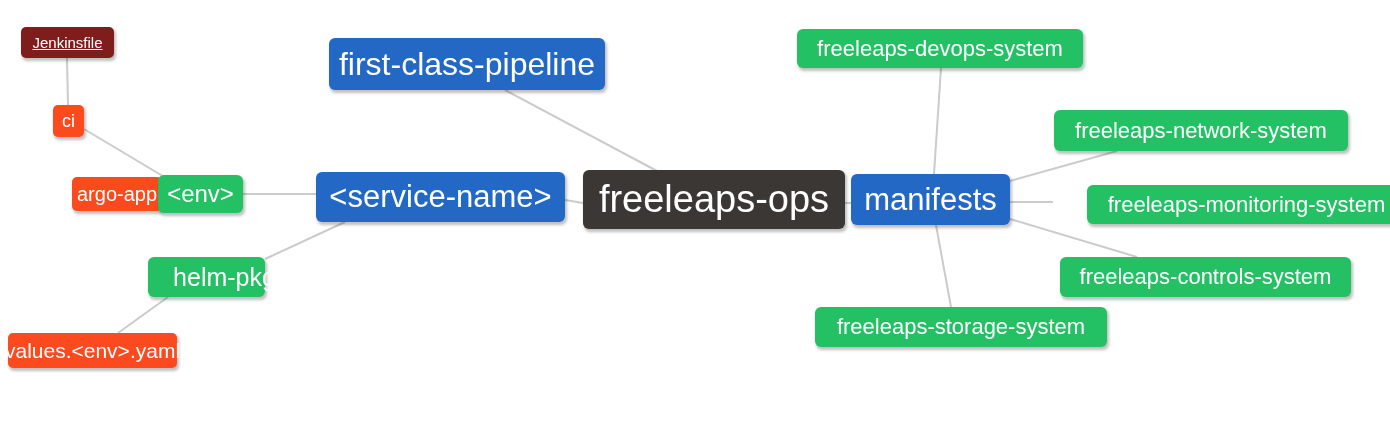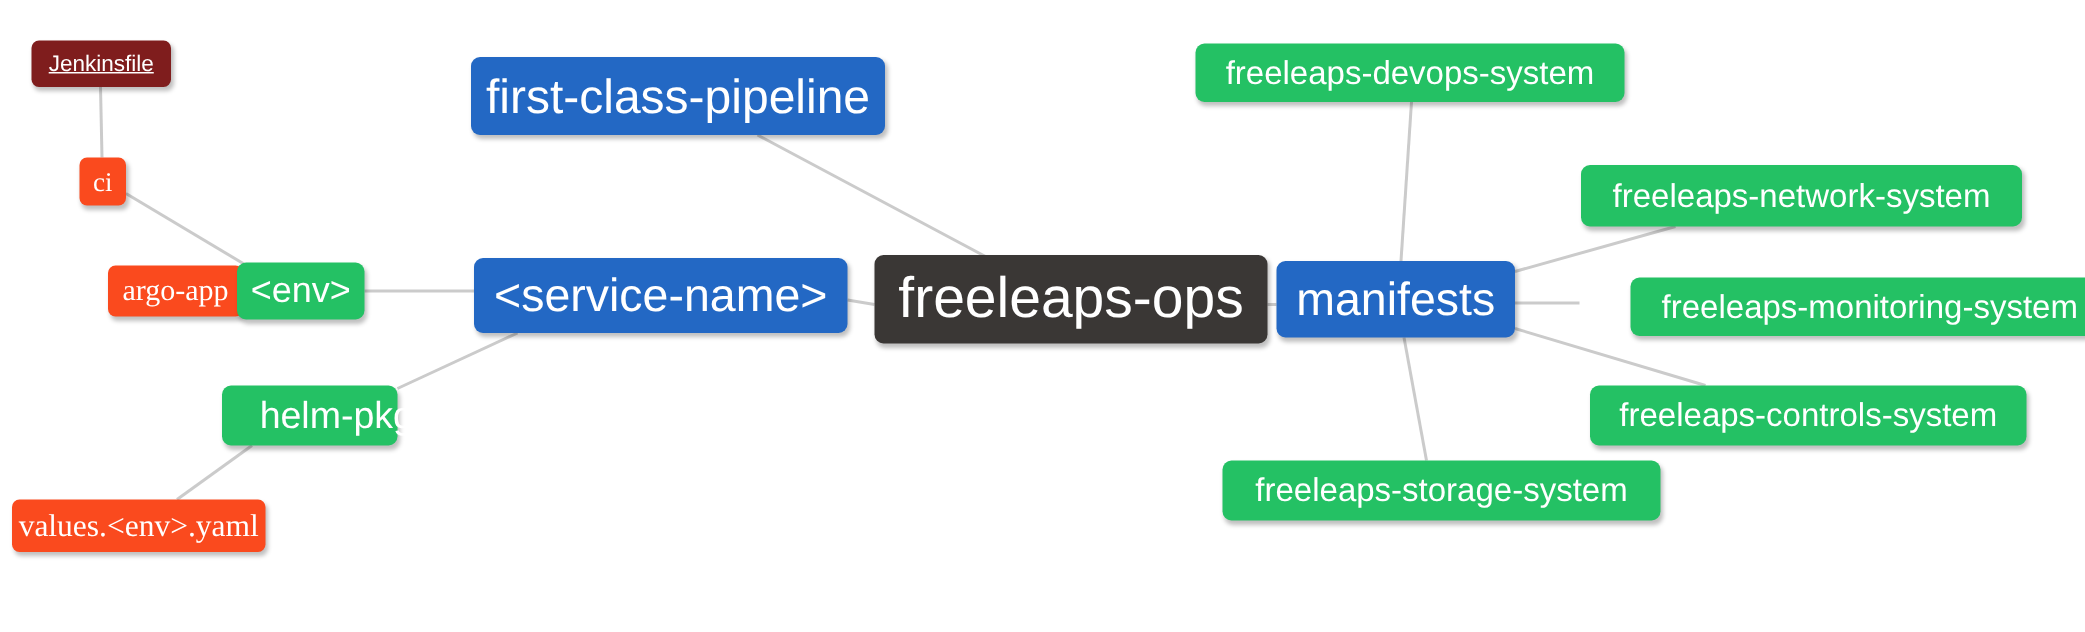--- a/index.html
+++ b/index.html
@@ -29,32 +29,32 @@
     align-items: center;
     justify-content: center;
     color: #ffffff;
     border-radius: 6px;
     white-space: nowrap;
     box-shadow: 1.5px 2.5px 3px rgba(0,0,0,0.25);
     cursor: pointer;
     user-select: none;
   }
   .c-orange { background: #7f1d1d; text-decoration: underline; }
-  .c-red    { background: #FA4A1E; font-family: Liberation Serif, serif; }
+  .c-red    { background: #FA4A1E; }
   .c-green  { background: #24C164; }
   .c-blue   { background: #2368C4; }
   .c-dark   { background: #3A3735; }
 
   .n-jenkinsfile { left: 21px;  top: 27px;  width: 93px;  height: 31px; font-size: 15px; border-radius: 5px; }
   .n-ci          { left: 53px;  top: 105px; width: 31px;  height: 32px; font-size: 18px; border-radius: 5px; }
   .n-argo-app    { left: 31px;  top: 177px; width: 90px;  height: 34px; font-size: 20px; border-radius: 5px; margin-left: 41px; }
   .n-env         { left: 158px; top: 175px; width: 85px;  height: 38px; font-size: 24px; }
   .n-helm-pkg    { left: 148px; top: 257px; width: 117px; height: 40px; font-size: 25px; padding-left: 36px; }
   .n-values      { left: 8px;   top: 333px; width: 169px; height: 35px; font-size: 21px; border-radius: 5px; }
-  .n-fcp         { left: 314px; top: 38px;  width: 276px; height: 52px; font-size: 32px; }
+  .n-fcp         { left: 329px; top: 38px;  width: 276px; height: 52px; font-size: 32px; }
   .n-service     { left: 316px; top: 172px; width: 249px; height: 50px; font-size: 31px; }
   .n-ops         { left: 583px; top: 170px; width: 262px; height: 59px; font-size: 38px; }
   .n-manifests   { left: 851px; top: 174px; width: 159px; height: 51px; font-size: 31px; }
   .n-devops      { left: 797px; top: 29px;  width: 286px; height: 39px; font-size: 22px; }
   .n-network     { left: 1054px;top: 110px; width: 294px; height: 41px; font-size: 22px; }
   .n-monitoring  { left: 1053px;top: 185px; width: 319px; height: 39px; font-size: 22px; margin-left: 34px; }
   .n-controls    { left: 1060px;top: 257px; width: 291px; height: 40px; font-size: 22px; }
   .n-storage     { left: 815px; top: 307px; width: 292px; height: 40px; font-size: 22px; }
 </style>
 </head>

